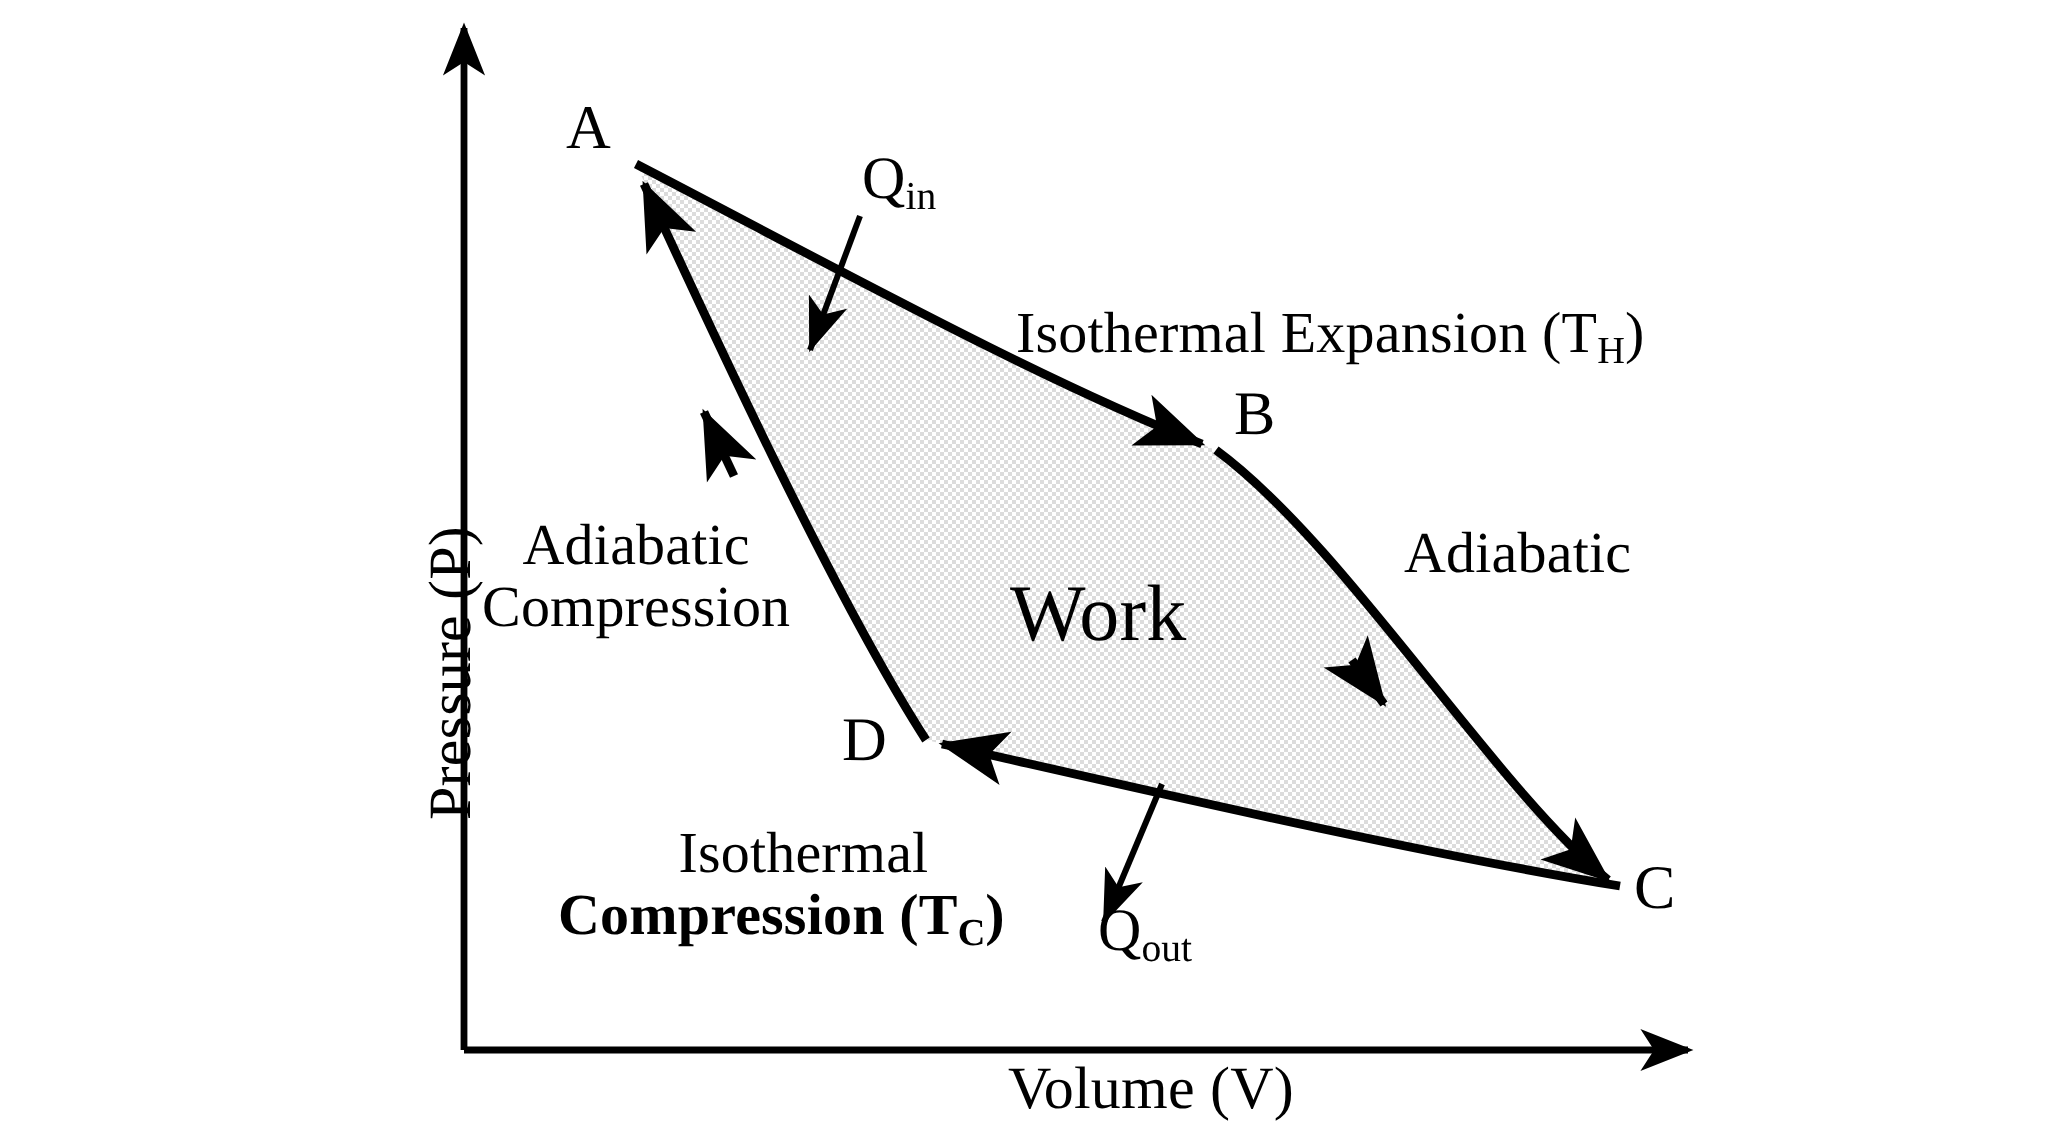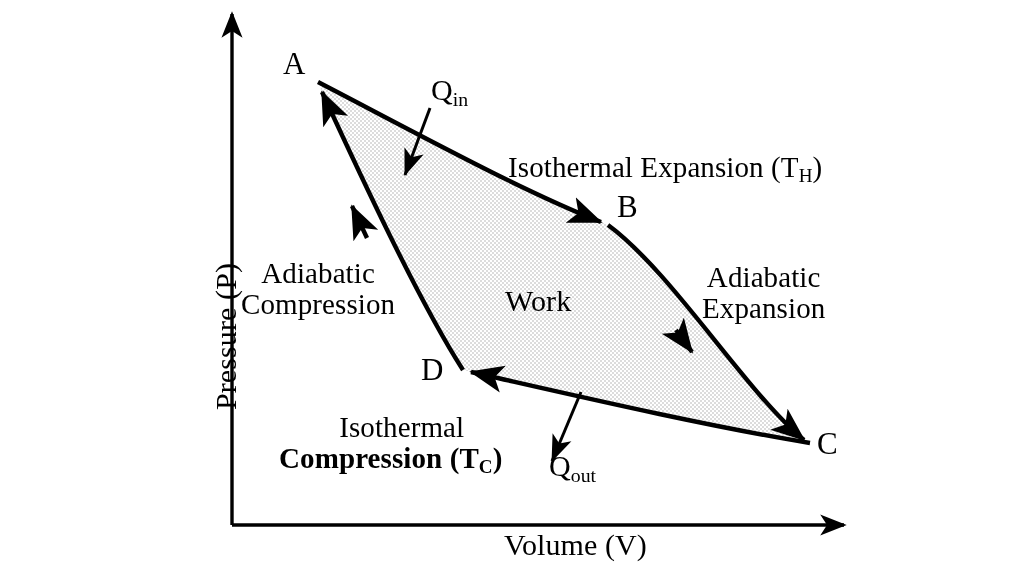--- a/index.html
+++ b/index.html
@@ -32,21 +32,21 @@
     color: #000000;
     font-family: "Liberation Serif", "DejaVu Serif", serif;
     white-space: nowrap;
     line-height: 1.08;
     letter-spacing: 0.1px;
   }
   .pt-label { font-size: 31px; }
   .seg-label { font-size: 29px; }
   .seg-label.two-line { text-align: center; }
   .q-label { font-size: 30px; }
-  .work-label { font-size: 30px; }
+  .work-label { font-size: 40px; }
   .axis-label { font-size: 30px; }
   .axis-y {
     transform-origin: 0 0;
     transform: rotate(-90deg);
   }
   .sub {
     font-size: 0.66em;
     vertical-align: -0.28em;
     letter-spacing: 0;
     text-align: right;
@@ -105,21 +105,20 @@
 
   <div class="lbl pt-label" style="left:283px; top:47px;">A</div>
   <div class="lbl pt-label" style="left:617px; top:190px;">B</div>
   <div class="lbl pt-label" style="left:817px; top:427px;">C</div>
   <div class="lbl pt-label" style="left:421px; top:353px;">D</div>
 
   <div class="lbl seg-label" style="left:508px; top:140px;margin-top:12px;"><span>Isothermal Expansion (T</span><span class="sub">H</span><span>)</span></div>
 
   <div class="lbl seg-label two-line" style="left:702px; top:262px;">
     <div>Adiabatic</div>
-    <div>Expansion</div>
   </div>
 
   <div class="lbl seg-label two-line" style="left:301px; top:412px;">
     <div>Isothermal</div>
     <div style="margin-left:-22px;font-weight:bold;"><span>Compression (T</span><span class="sub">C</span><span>)</span></div>
   </div>
 
   <div class="lbl seg-label two-line" style="left:241px; top:258px;">
     <div>Adiabatic</div>
     <div>Compression</div>

